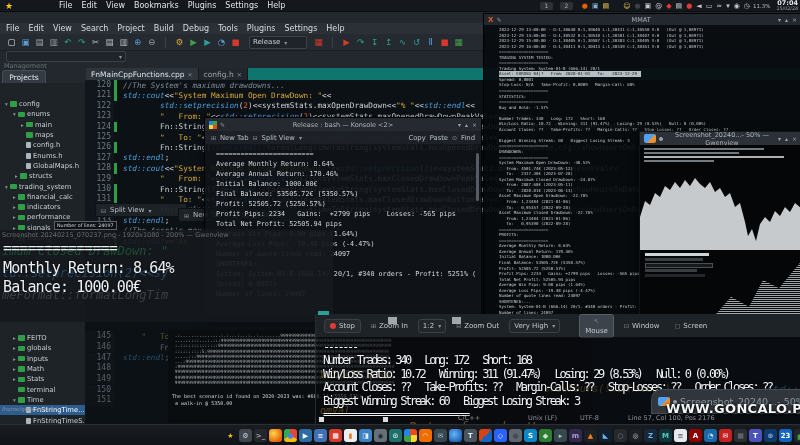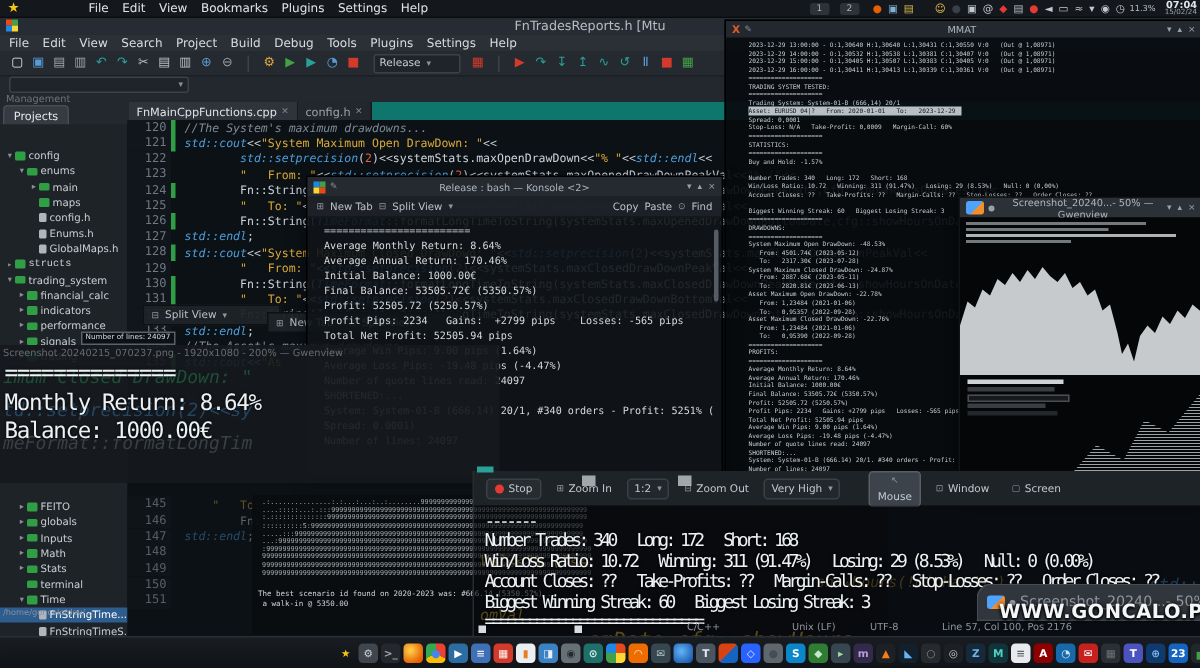--- a/index.html
+++ b/index.html
@@ -156,29 +156,20 @@
     border-top:1px solid #2a2f35;display:flex;align-items:center;padding-left:224px;gap:2px;z-index:16;}
   .tbapp{width:13px;height:13px;border-radius:3px;flex:none;display:flex;align-items:center;justify-content:center;
     font-size:7px;font-weight:bold;overflow:hidden;}
 </style>
 </head>
 <body>
 
 <div id="screen">
 
   <div class="ide abs">
-    <div class="ide-titlerow">
-      <div class="gridicon">
-        <i style="background:#e64a19"></i>
-          <i style="background:#43a047"></i>
-          <i style="background:#1e88e5"></i>
-          <i style="background:#fdd835"></i>
-      </div>
-      <span class="ide-title">FnTradesReports.h [Mtu</span>
-    </div>
     <div class="ide-menurow">
 
     <span>File</span>
         <span>Edit</span>
         <span>View</span>
         <span>Search</span>
         <span>Project</span>
         <span>Build</span>
         <span>Debug</span>
         <span>Tools</span>
@@ -269,21 +260,21 @@
           <div class="trow t-file" style="padding-left: 19px;">
             <span class="tarrow"></span>
             <span class="ticon"></span>
             <span>Enums.h</span>
           </div>
           <div class="trow t-file" style="padding-left: 19px;">
             <span class="tarrow"></span>
             <span class="ticon"></span>
             <span>GlobalMaps.h</span>
           </div>
-          <div class="trow t-folder" style="padding-left: 3px; font-family: Liberation Mono, monospace;">
+          <div class="trow t-folder" style="padding-left: 13px;">
             <span class="tarrow">▸</span>
             <span class="ticon"></span>
             <span>structs</span>
           </div>
           <div class="trow t-folder" style="padding-left: 3px;">
             <span class="tarrow">▾</span>
             <span class="ticon"></span>
             <span>trading_system</span>
           </div>
           <div class="trow t-folder" style="padding-left: 11px;">

